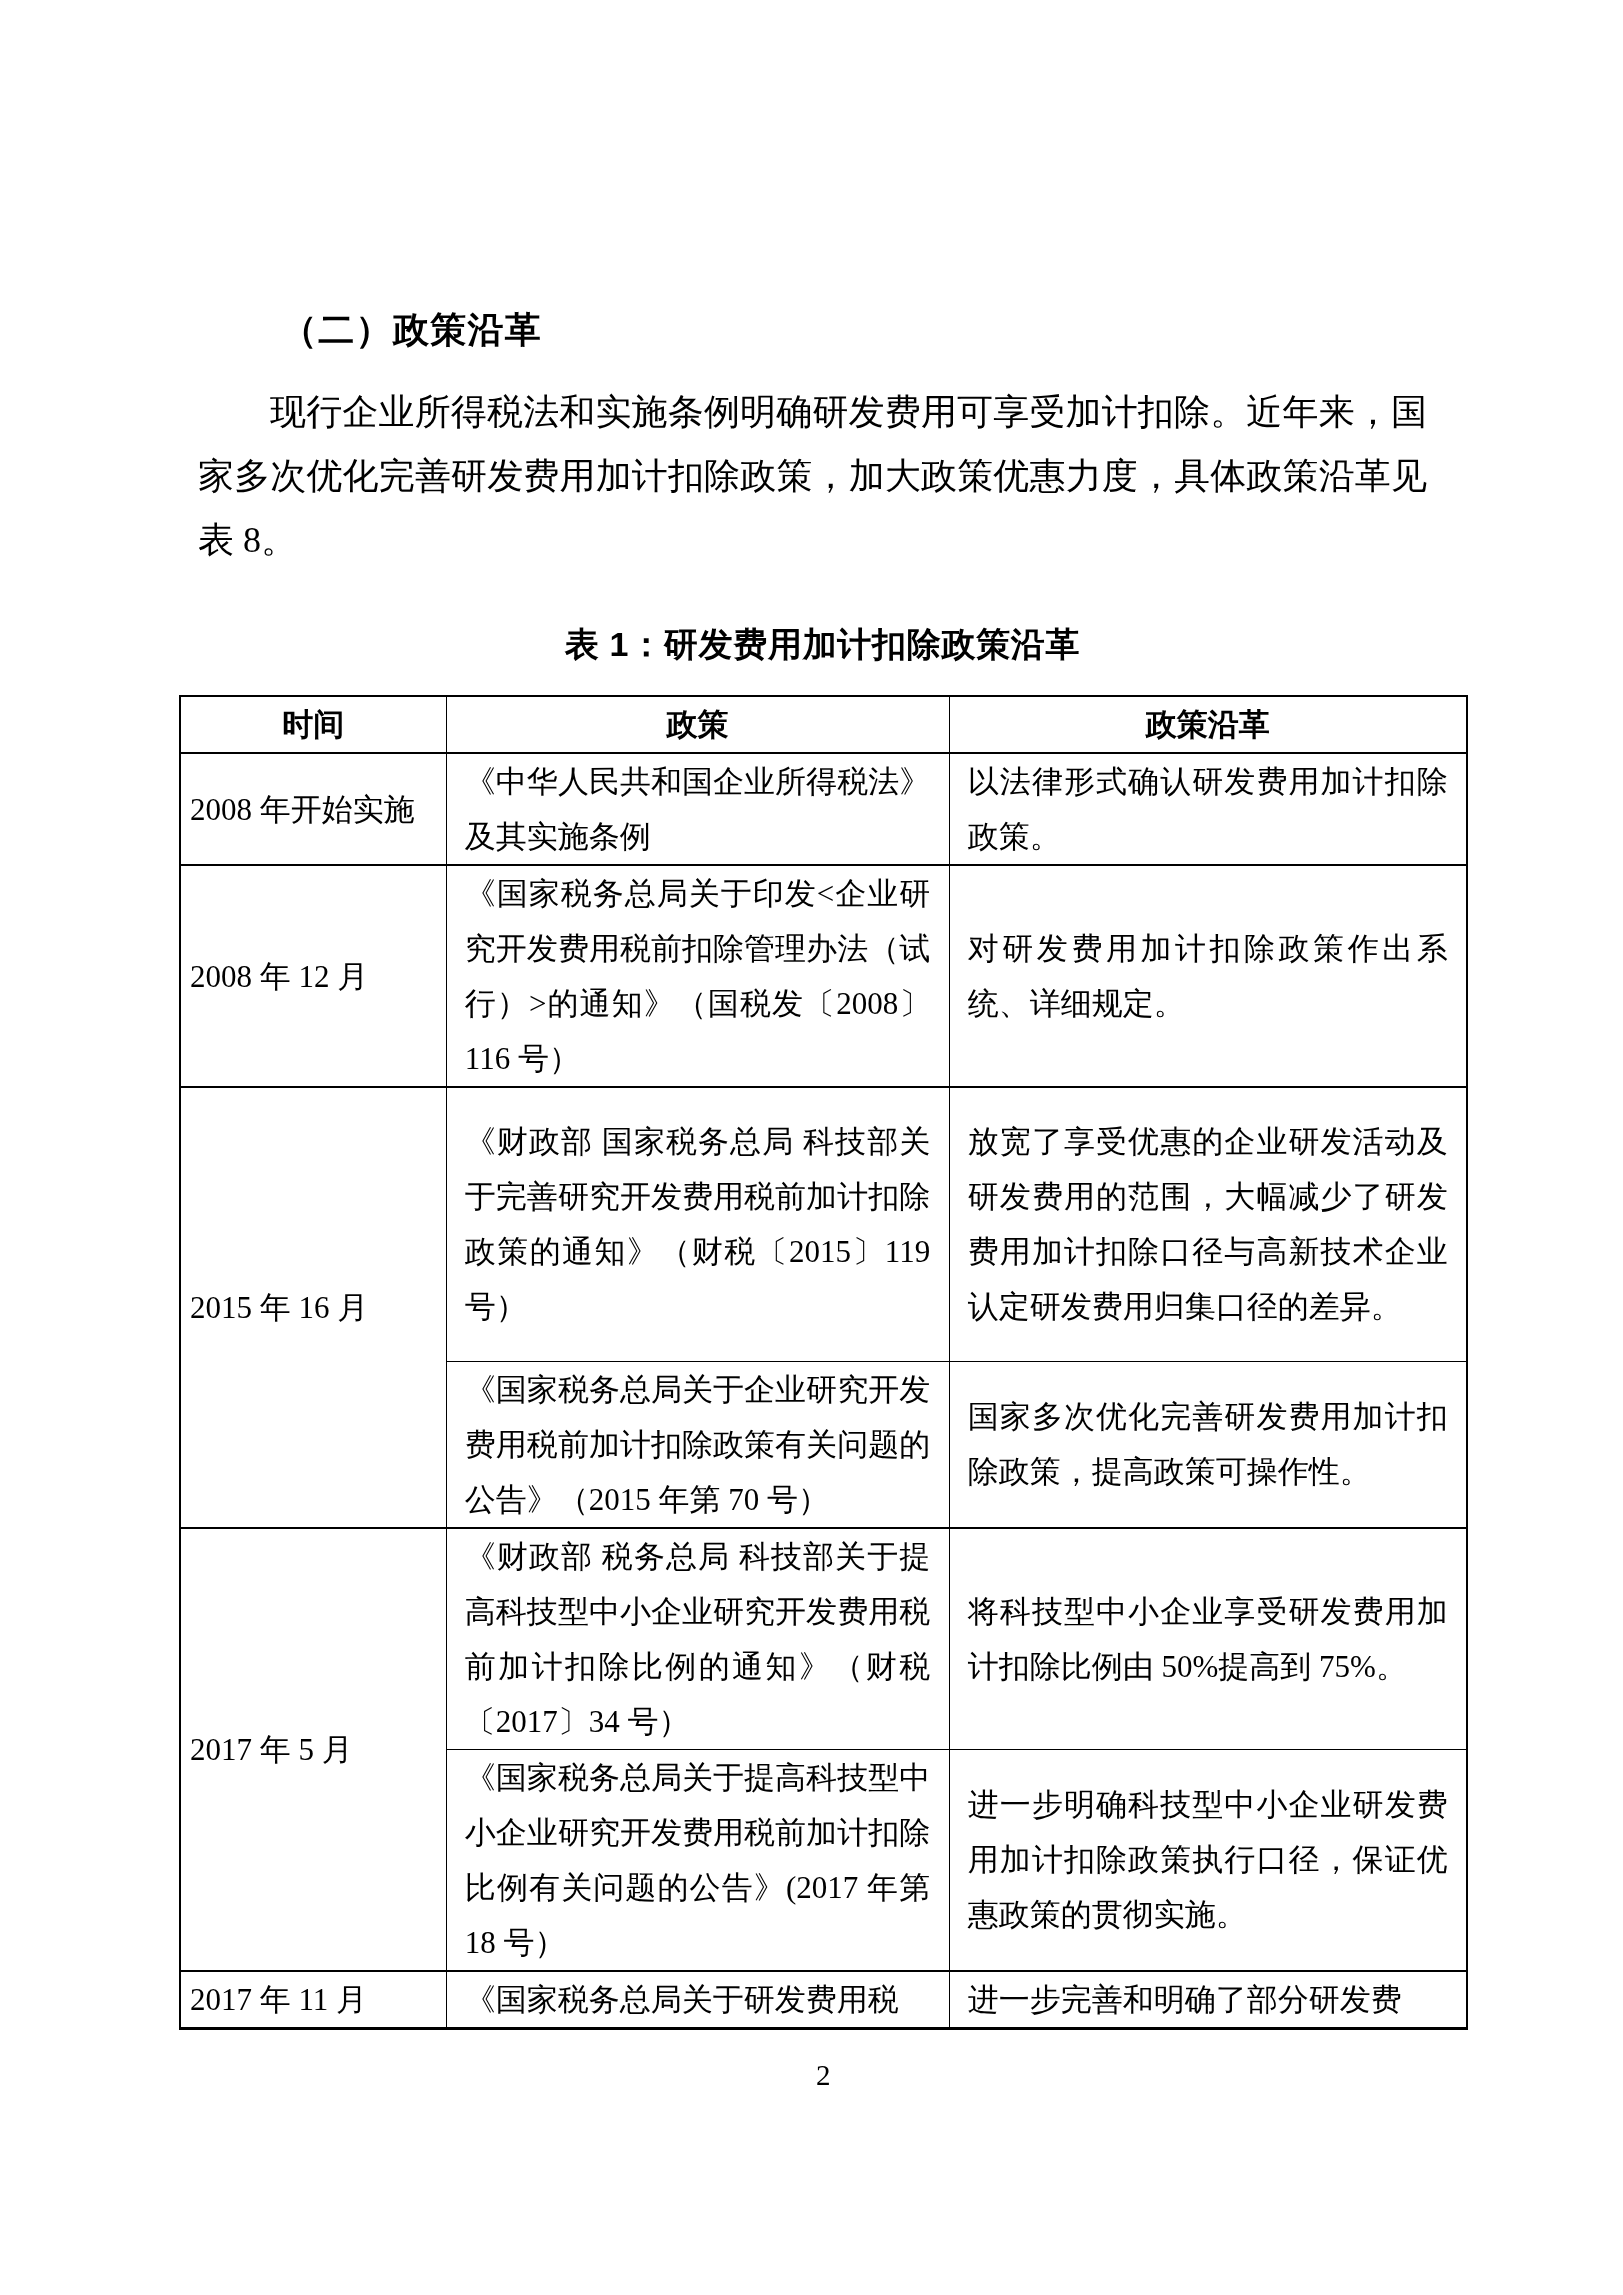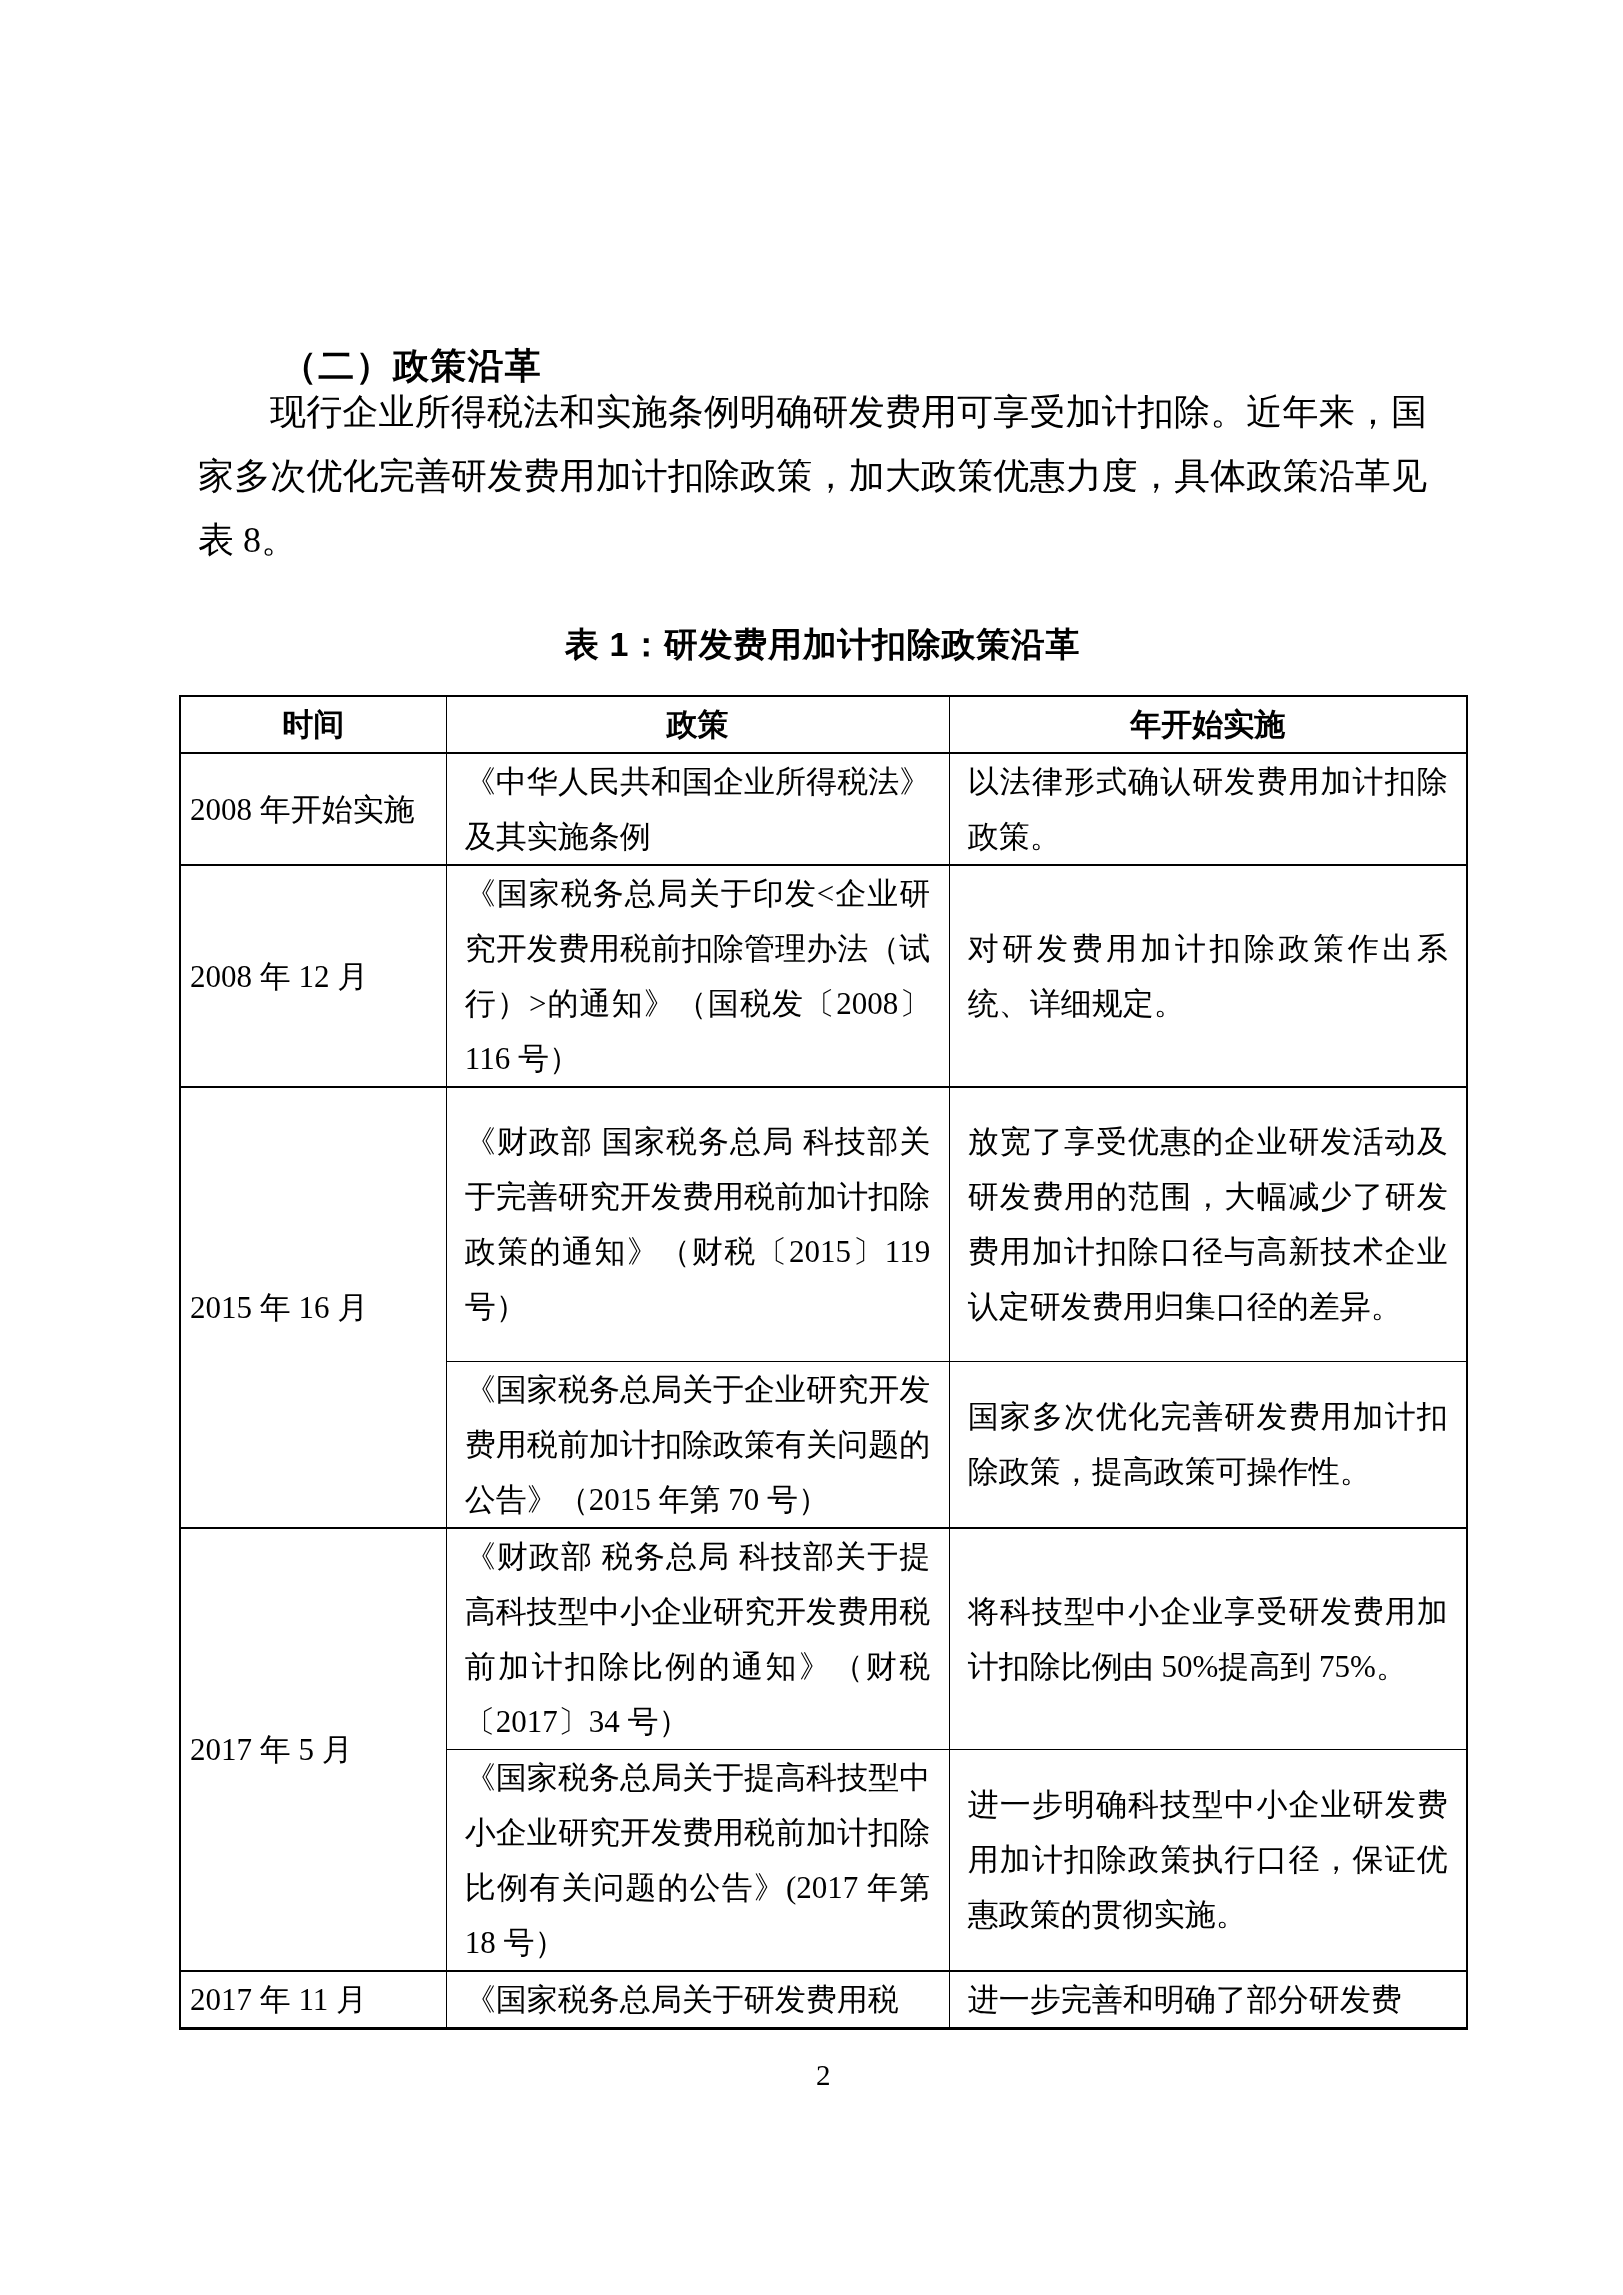--- a/index.html
+++ b/index.html
@@ -13,21 +13,20 @@
     font-family: "Liberation Serif", "DejaVu Serif", serif;
   }
   .section-heading {
     position: absolute;
     left: 281px;
     top: 306px;
     font-size: 36px;
     font-weight: bold;
     letter-spacing: 1.3px;
     white-space: nowrap;
-    margin-top: 36px;
   }
   .intro-paragraph {
     position: absolute;
     left: 198px;
     top: 380px;
     width: 1229px;
     font-size: 36px;
     line-height: 64px;
     text-align: justify;
     text-indent: 72px;
@@ -96,21 +95,21 @@
 <table class="policy-table">
   <colgroup>
     <col style="width:266px">
     <col style="width:503px">
     <col style="width:518px">
   </colgroup>
   <tbody>
       <tr style="height:56px">
     <th>时间</th>
     <th>政策</th>
-    <th>年开始实施</th>
+    <th>政策沿革</th>
   </tr>
 
   <tr class="group-start" style="height:110px">
     <td class="cell-time">2008 年开始实施</td>
     <td class="cell-policy">《中华人民共和国企业所得税法》及其实施条例</td>
     <td class="cell-content">以法律形式确认研发费用加计扣除政策。</td>
   </tr>
 
   <tr class="group-start" style="height:219px">
     <td class="cell-time">2008 年 12 月</td>

